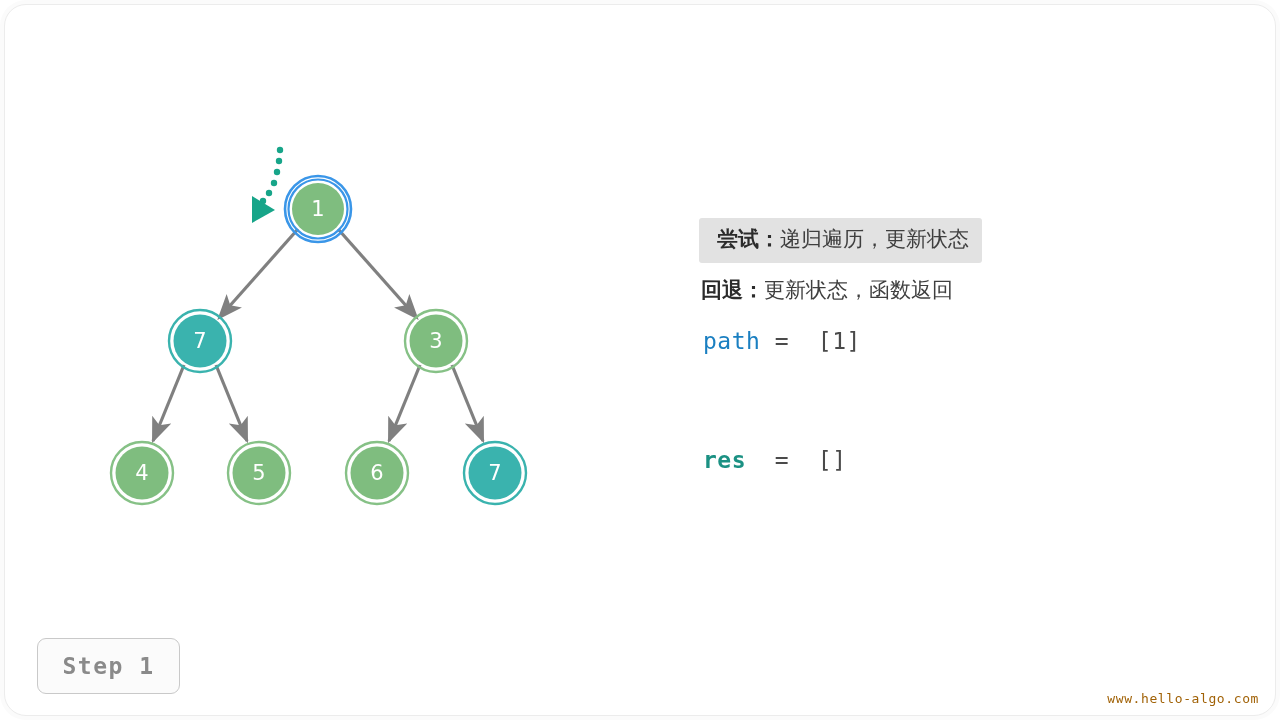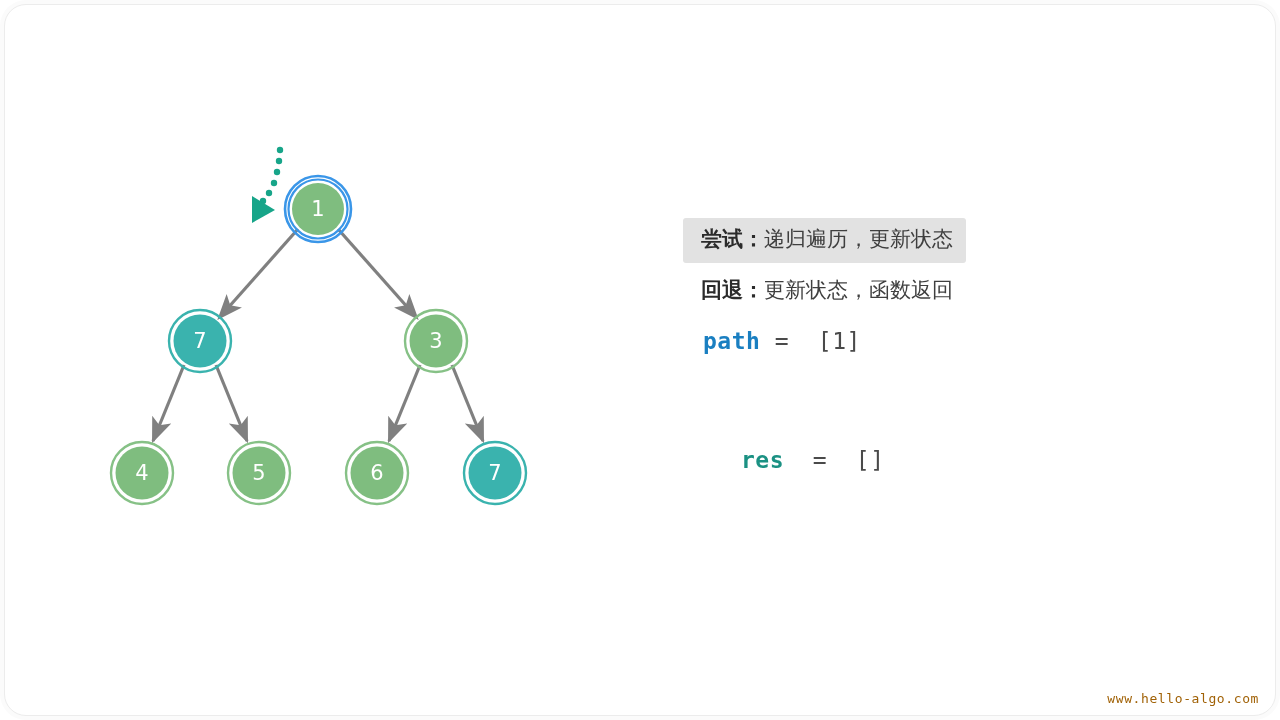--- a/index.html
+++ b/index.html
@@ -58,42 +58,43 @@
     font-size: 21px;
     color: #3a3a3a;
     line-height: 1;
     white-space: nowrap;
     display: inline-block;
     padding: 11px 13px 13px 18px;
     border-radius: 3px;
   }
   .cn-line.hl {
     background: #e2e2e2;
+    margin-left: 16px;
   }
   .cn-key {
     font-weight: bold;
     color: #2b2b2b;
   }
   .cn-val {
     color: #3f3f3f;
   }
   #line-attempt-wrap { position: absolute; left: 0px; top: 6px; }
   #line-backtrack-wrap { position: absolute; left: 0px; top: 57px; }
 
   .code-line {
     position: absolute;
     font-family: "DejaVu Sans Mono", "Liberation Mono", monospace;
     font-size: 23px;
     letter-spacing: 0.5px;
     white-space: pre;
     color: #3f3f3f;
   }
   #line-path { left: 20px; top: 116px; }
-  #line-res  { left: 20px; top: 235px; margin-left: 38px; }
-  .var-path { color: #1a7fc1; font-weight: bold; margin-top: 28px; }
+  #line-res  { left: 20px; top: 235px; }
+  .var-path { color: #1a7fc1; font-weight: normal; margin-top: 28px; }
   .var-res  { color: #1b9183; font-weight: bold; }
   .code-rest { color: #4a4a4a; }
 
   
   #step-badge {
     position: absolute;
     left: 37px;
     top: 638px;
     width: 143px;
     height: 56px;
@@ -214,16 +215,19 @@
         <span class="cn-key">回退：</span><span class="cn-val">更新状态，函数返回</span>
       </div>
     </div>
 
     <div class="code-line" id="line-path"><span class="var-path">path</span><span class="code-rest"> =  [1]</span></div>
 
     <div class="code-line" id="line-res"><span class="var-res">res</span><span class="code-rest">  =  []</span></div>
 
   </div>
 
+  <div id="step-badge">
+    <span id="step-badge-label">Step 1</span>
+  </div>
 
   <div id="watermark">www.hello-algo.com</div>
 
 </div>
 
 </body></html>

